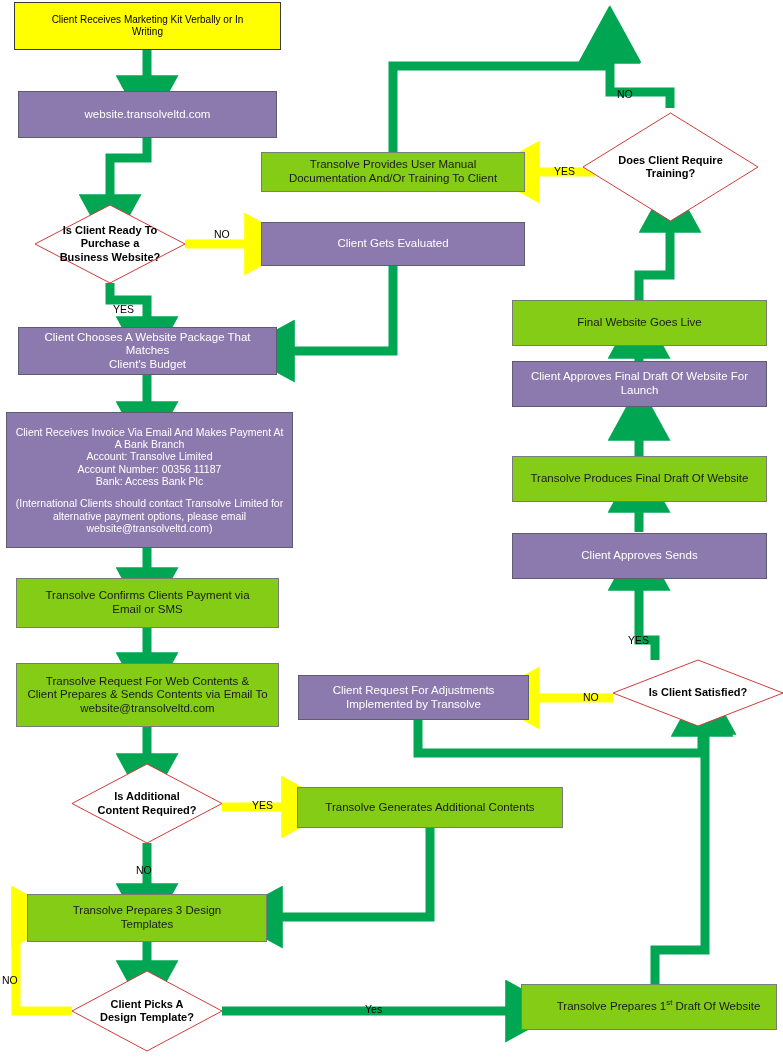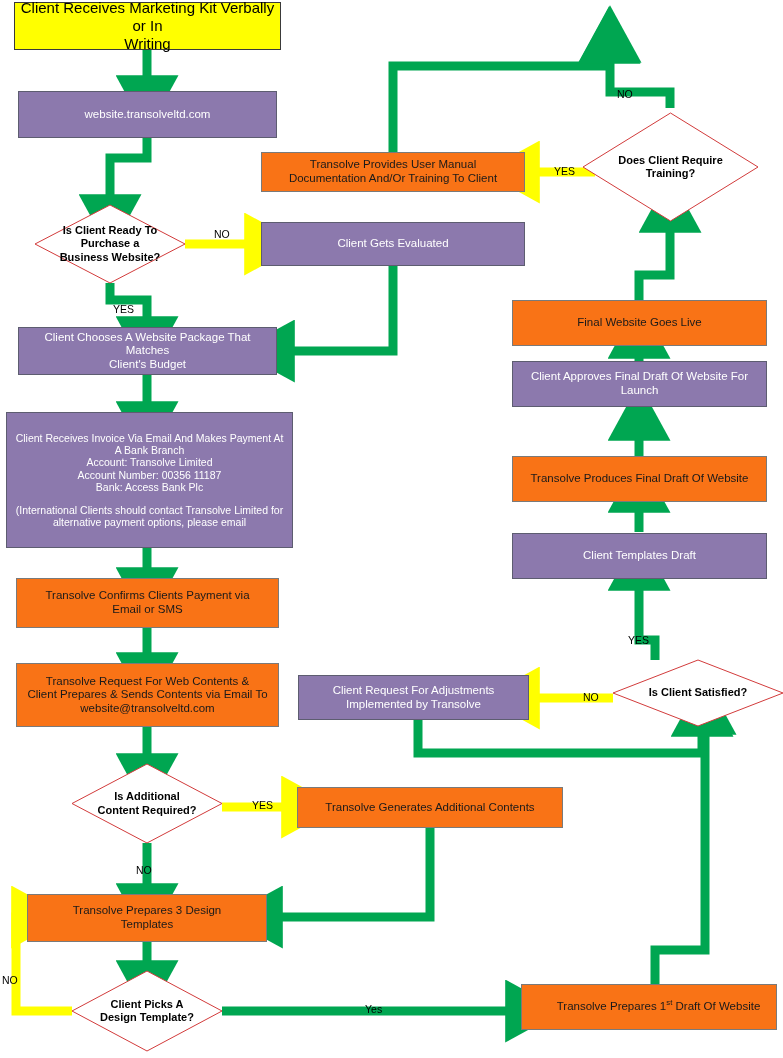--- a/index.html
+++ b/index.html
@@ -3,23 +3,23 @@
 <meta charset="utf-8">
 <title>Transolve Website Process Flowchart</title>
 <style>
   html,body{margin:0;padding:0;background:#ffffff;}
   body{font-family:"Liberation Sans", sans-serif;}
   #canvas{position:relative;width:783px;height:1058px;background:#ffffff;overflow:hidden;}
 
   .node{position:absolute;box-sizing:border-box;display:flex;align-items:center;
         justify-content:center;text-align:center;line-height:1.18;z-index:5;}
 
-  .proc{border:1px solid #7a7a7a;background:#f97316;color:#1a1a1a;font-size:11.5px;}
+  .proc{border:1px solid #7a7a7a;background:#84cc16;color:#1a1a1a;font-size:11.5px;}
   .proc-purple{border:1px solid #5d5d70;background:#8c79ad;color:#ffffff;font-size:11.5px;}
-  .start-yellow{border:1px solid #3a3a3a;background:#ffff00;color:#000000;font-size:15px;}
+  .start-yellow{border:1px solid #3a3a3a;background:#ffff00;color:#000000;font-size:10px;}
   .end-green{border:1px solid #3a3a3a;background:#8cc751;color:#111111;font-size:11.5px;}
   .proc .inner,.proc-purple .inner,.start-yellow .inner,.end-green .inner{padding:2px 5px;width:100%;}
 
   .dec{position:absolute;z-index:5;}
   .dec svg{position:absolute;left:0;top:0;overflow:visible;}
   .dec .dlabel{position:absolute;left:0;top:0;width:100%;height:100%;
      display:flex;align-items:center;justify-content:center;text-align:center;
      font-size:11px;font-weight:bold;color:#000000;line-height:1.2;z-index:2;}
 
   .edge-label{position:absolute;font-size:10.5px;color:#000000;z-index:8;
@@ -142,20 +142,21 @@
   <div class="node proc-purple" style="left:6px;top:412px;width:287px;height:136px;font-size:10.5px;">
     <div class="inner" style="padding:4px 6px;">
       <div>Client Receives Invoice Via Email And Makes Payment At</div>
       <div>A Bank Branch</div>
       <div>Account: Transolve Limited</div>
       <div>Account Number: 00356 11187</div>
       <div>Bank: Access Bank Plc</div>
       <div style="height:10px;"></div>
       <div>(International Clients should contact Transolve Limited for</div>
       <div>alternative payment options, please email</div>
+      <div>website@transolveltd.com)</div>
     </div>
   </div>
 
   <div class="node proc" style="left:16px;top:578px;width:263px;height:50px;">
     <div class="inner">
       <div>Transolve Confirms Clients Payment via</div>
       <div>Email or SMS</div>
     </div>
   </div>
 
@@ -223,21 +224,21 @@
 
   <div class="node proc-purple" style="left:298px;top:675px;width:231px;height:45px;">
     <div class="inner">
       <div>Client Request For Adjustments</div>
       <div>Implemented by Transolve</div>
     </div>
   </div>
 
   <div class="node proc-purple" style="left:512px;top:533px;width:255px;height:46px;">
     <div class="inner">
-      <div>Client Templates Draft</div>
+      <div>Client Approves Sends</div>
     </div>
   </div>
 
   <div class="node proc" style="left:512px;top:456px;width:255px;height:46px;">
     <div class="inner">
       <div>Transolve Produces Final Draft Of Website</div>
     </div>
   </div>
 
   <div class="node proc-purple" style="left:512px;top:361px;width:255px;height:46px;">

